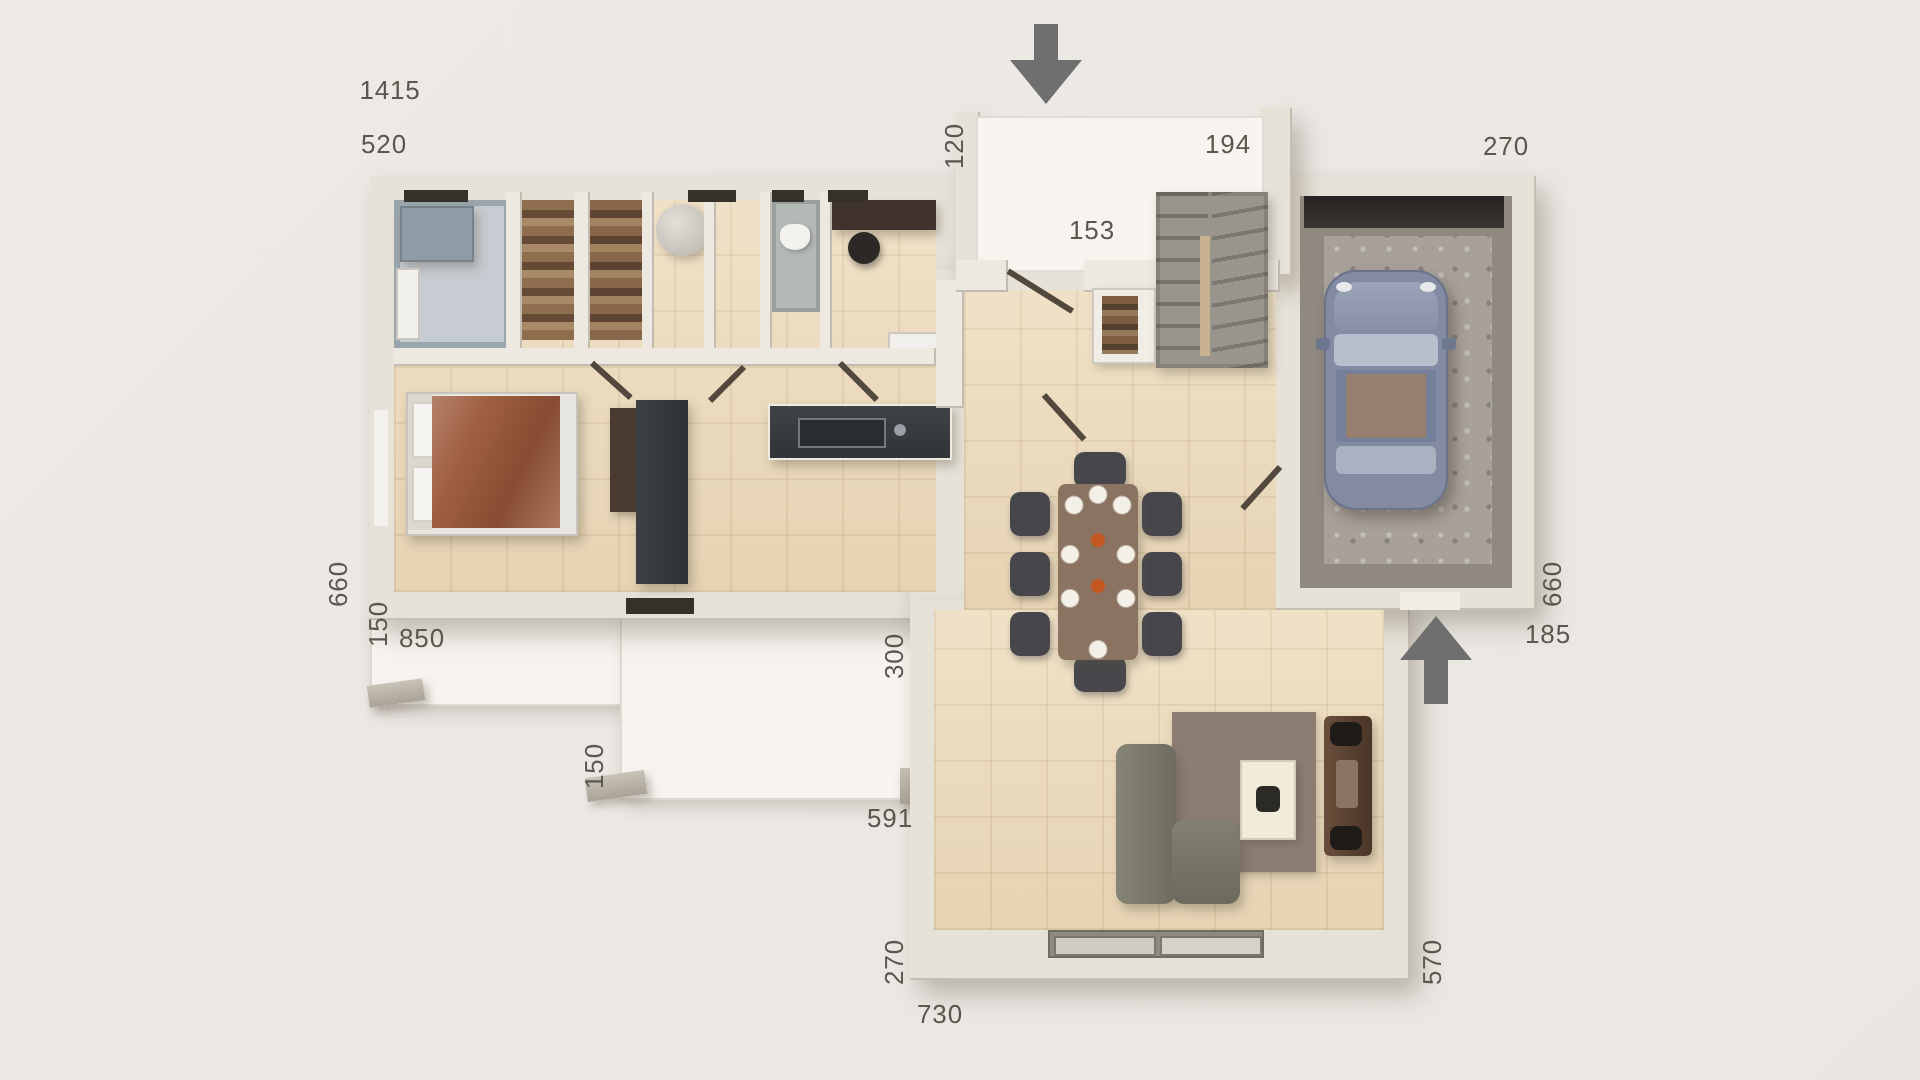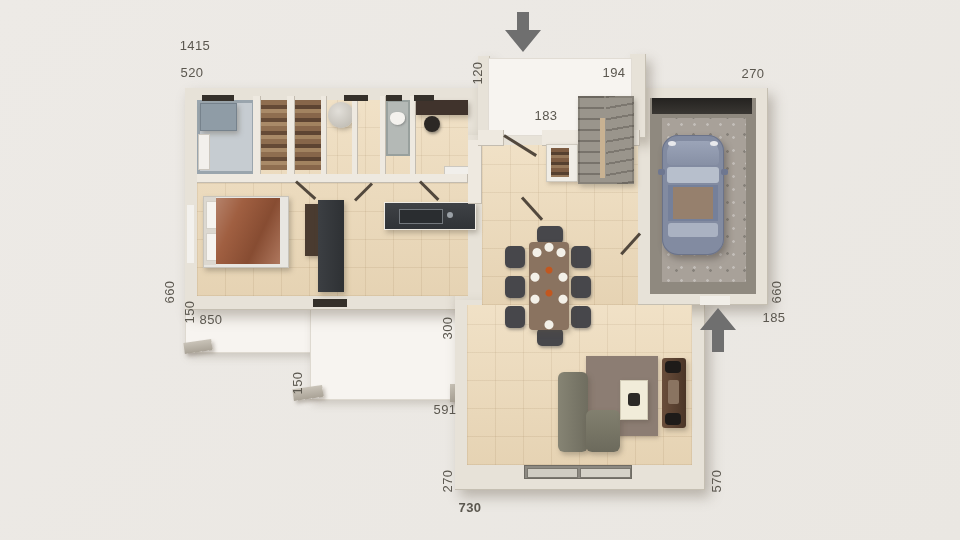--- a/index.html
+++ b/index.html
@@ -180,26 +180,26 @@
   </svg>
   <svg class="abs" style="left:699px;top:308px;" width="38" height="44" viewBox="0 0 38 44">
     <polygon points="19,0 37,22 25,22 25,44 13,44 13,22 1,22" fill="#6f6f6f"></polygon>
   </svg>
 
   <span class="lbl" style="left:195px;top:45px;">1415</span>
   <span class="lbl" style="left:192px;top:72px;">520</span>
   <span class="lbl v" style="left:477px;top:73px;">120</span>
   <span class="lbl" style="left:614px;top:72px;">194</span>
   <span class="lbl" style="left:753px;top:73px;">270</span>
-  <span class="lbl" style="left:546px;top:115px;">183</span>
+  <span class="lbl" style="left:546px;top:115px;">153</span>
   <span class="lbl v" style="left:169px;top:292px;">660</span>
   <span class="lbl v" style="left:189px;top:312px;">150</span>
   <span class="lbl" style="left:211px;top:319px;">850</span>
   <span class="lbl v" style="left:297px;top:383px;">150</span>
   <span class="lbl v" style="left:447px;top:328px;">300</span>
   <span class="lbl" style="left:445px;top:409px;">591</span>
   <span class="lbl v" style="left:447px;top:481px;">270</span>
-  <span class="lbl" style="left:470px;top:507px;font-weight:bold;">730</span>
+  <span class="lbl" style="left:470px;top:507px;">730</span>
   <span class="lbl v" style="left:716px;top:481px;">570</span>
   <span class="lbl" style="left:774px;top:317px;">185</span>
   <span class="lbl v" style="left:776px;top:292px;">660</span>
 
 </div>
 
 </body></html>

